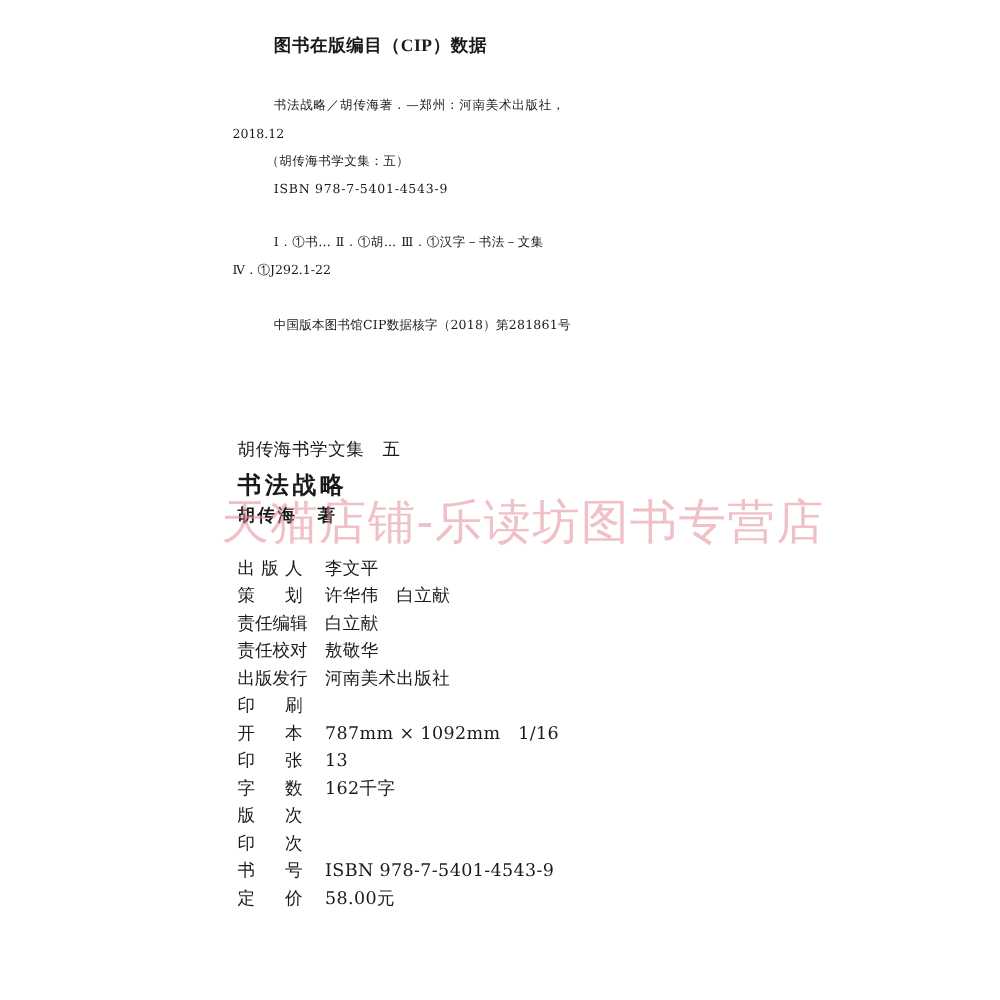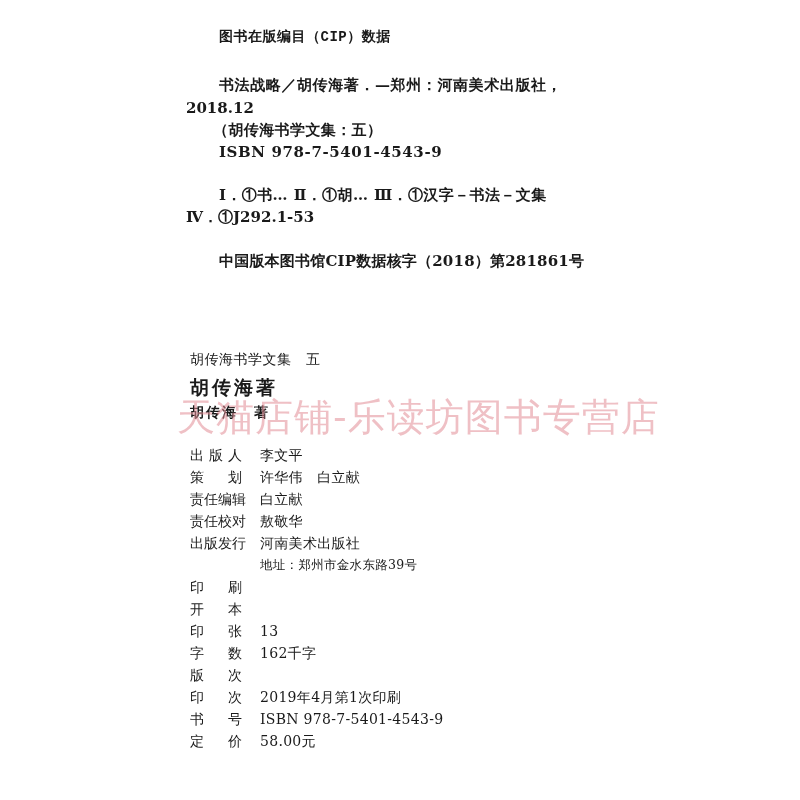--- a/index.html
+++ b/index.html
@@ -13,26 +13,26 @@
       position: relative;
       overflow: hidden;
       color: #1a1a1a;
       font-family: "DejaVu Serif", "Liberation Serif", serif;
     }
     .abs { position: absolute; white-space: nowrap; }
 
     
     .cip-title {
       left: 219px; top: 28px;
-      font-family: Liberation Mono, monospace;
+      font-family: Liberation Serif, serif;
       font-weight: bold;
       font-size: 14px;
       letter-spacing: 0.5px;
     }
-    .cip-line { font-size: 15px; line-height: 18px; font-weight: bold; }
+    .cip-line { font-size: 10px; line-height: 18px; }
     .cip-l1 { left: 219px; top: 76px; letter-spacing: 0.6px; }
     .cip-l2 { left: 186px; top: 99px; }
     .cip-l3 { left: 213px; top: 121px; letter-spacing: 0.4px; }
     .cip-l4 { left: 219px; top: 143px; letter-spacing: 0.6px; }
     .cip-l5 { left: 219px; top: 186px; letter-spacing: 0.4px; }
     .cip-l6 { left: 186px; top: 208px; }
     .cip-l7 { left: 219px; top: 252px; letter-spacing: 0.2px; }
 
     
     .series {
@@ -88,25 +88,25 @@
   </style>
 </head>
 <body>
 
 <div class="abs cip-title">图书在版编目（CIP）数据</div>
 <div class="abs cip-line cip-l1">书法战略／胡传海著．—郑州：河南美术出版社，</div>
 <div class="abs cip-line cip-l2">2018.12</div>
 <div class="abs cip-line cip-l3">（胡传海书学文集：五）</div>
 <div class="abs cip-line cip-l4">ISBN  978-7-5401-4543-9</div>
 <div class="abs cip-line cip-l5">Ⅰ．①书…   Ⅱ．①胡…   Ⅲ．①汉字－书法－文集</div>
-<div class="abs cip-line cip-l6">Ⅳ．①J292.1-53</div>
+<div class="abs cip-line cip-l6">Ⅳ．①J292.1-22</div>
 <div class="abs cip-line cip-l7">中国版本图书馆CIP数据核字（2018）第281861号</div>
 
 <div class="abs series">胡传海书学文集　五</div>
-<div class="abs book-title">胡传海著</div>
+<div class="abs book-title">书法战略</div>
 <div class="abs author">胡传海　著</div>
 
 <div class="abs colophon" id="colophon">
     <div class="row">
       <div class="label">
         <span>出</span>
         <span>版</span>
         <span>人</span>
       </div>
       <div class="value">李文平</div>
@@ -138,35 +138,32 @@
     </div>
     <div class="row">
       <div class="label">
         <span>出</span>
         <span>版</span>
         <span>发</span>
         <span>行</span>
       </div>
       <div class="value">河南美术出版社</div>
     </div>
-    <div class="row sub">
-      <div class="label"></div>
-      <div class="value">地址：郑州市金水东路39号</div>
-    </div>
     <div class="row">
       <div class="label">
         <span>印</span>
         <span>刷</span>
       </div>
     </div>
     <div class="row">
       <div class="label">
         <span>开</span>
         <span>本</span>
       </div>
+      <div class="value">787mm × 1092mm　1/16</div>
     </div>
     <div class="row">
       <div class="label">
         <span>印</span>
         <span>张</span>
       </div>
       <div class="value">13</div>
     </div>
     <div class="row">
       <div class="label">
@@ -179,21 +176,20 @@
       <div class="label">
         <span>版</span>
         <span>次</span>
       </div>
     </div>
     <div class="row">
       <div class="label">
         <span>印</span>
         <span>次</span>
       </div>
-      <div class="value">2019年4月第1次印刷</div>
     </div>
     <div class="row">
       <div class="label">
         <span>书</span>
         <span>号</span>
       </div>
       <div class="value">ISBN  978-7-5401-4543-9</div>
     </div>
     <div class="row">
       <div class="label">

